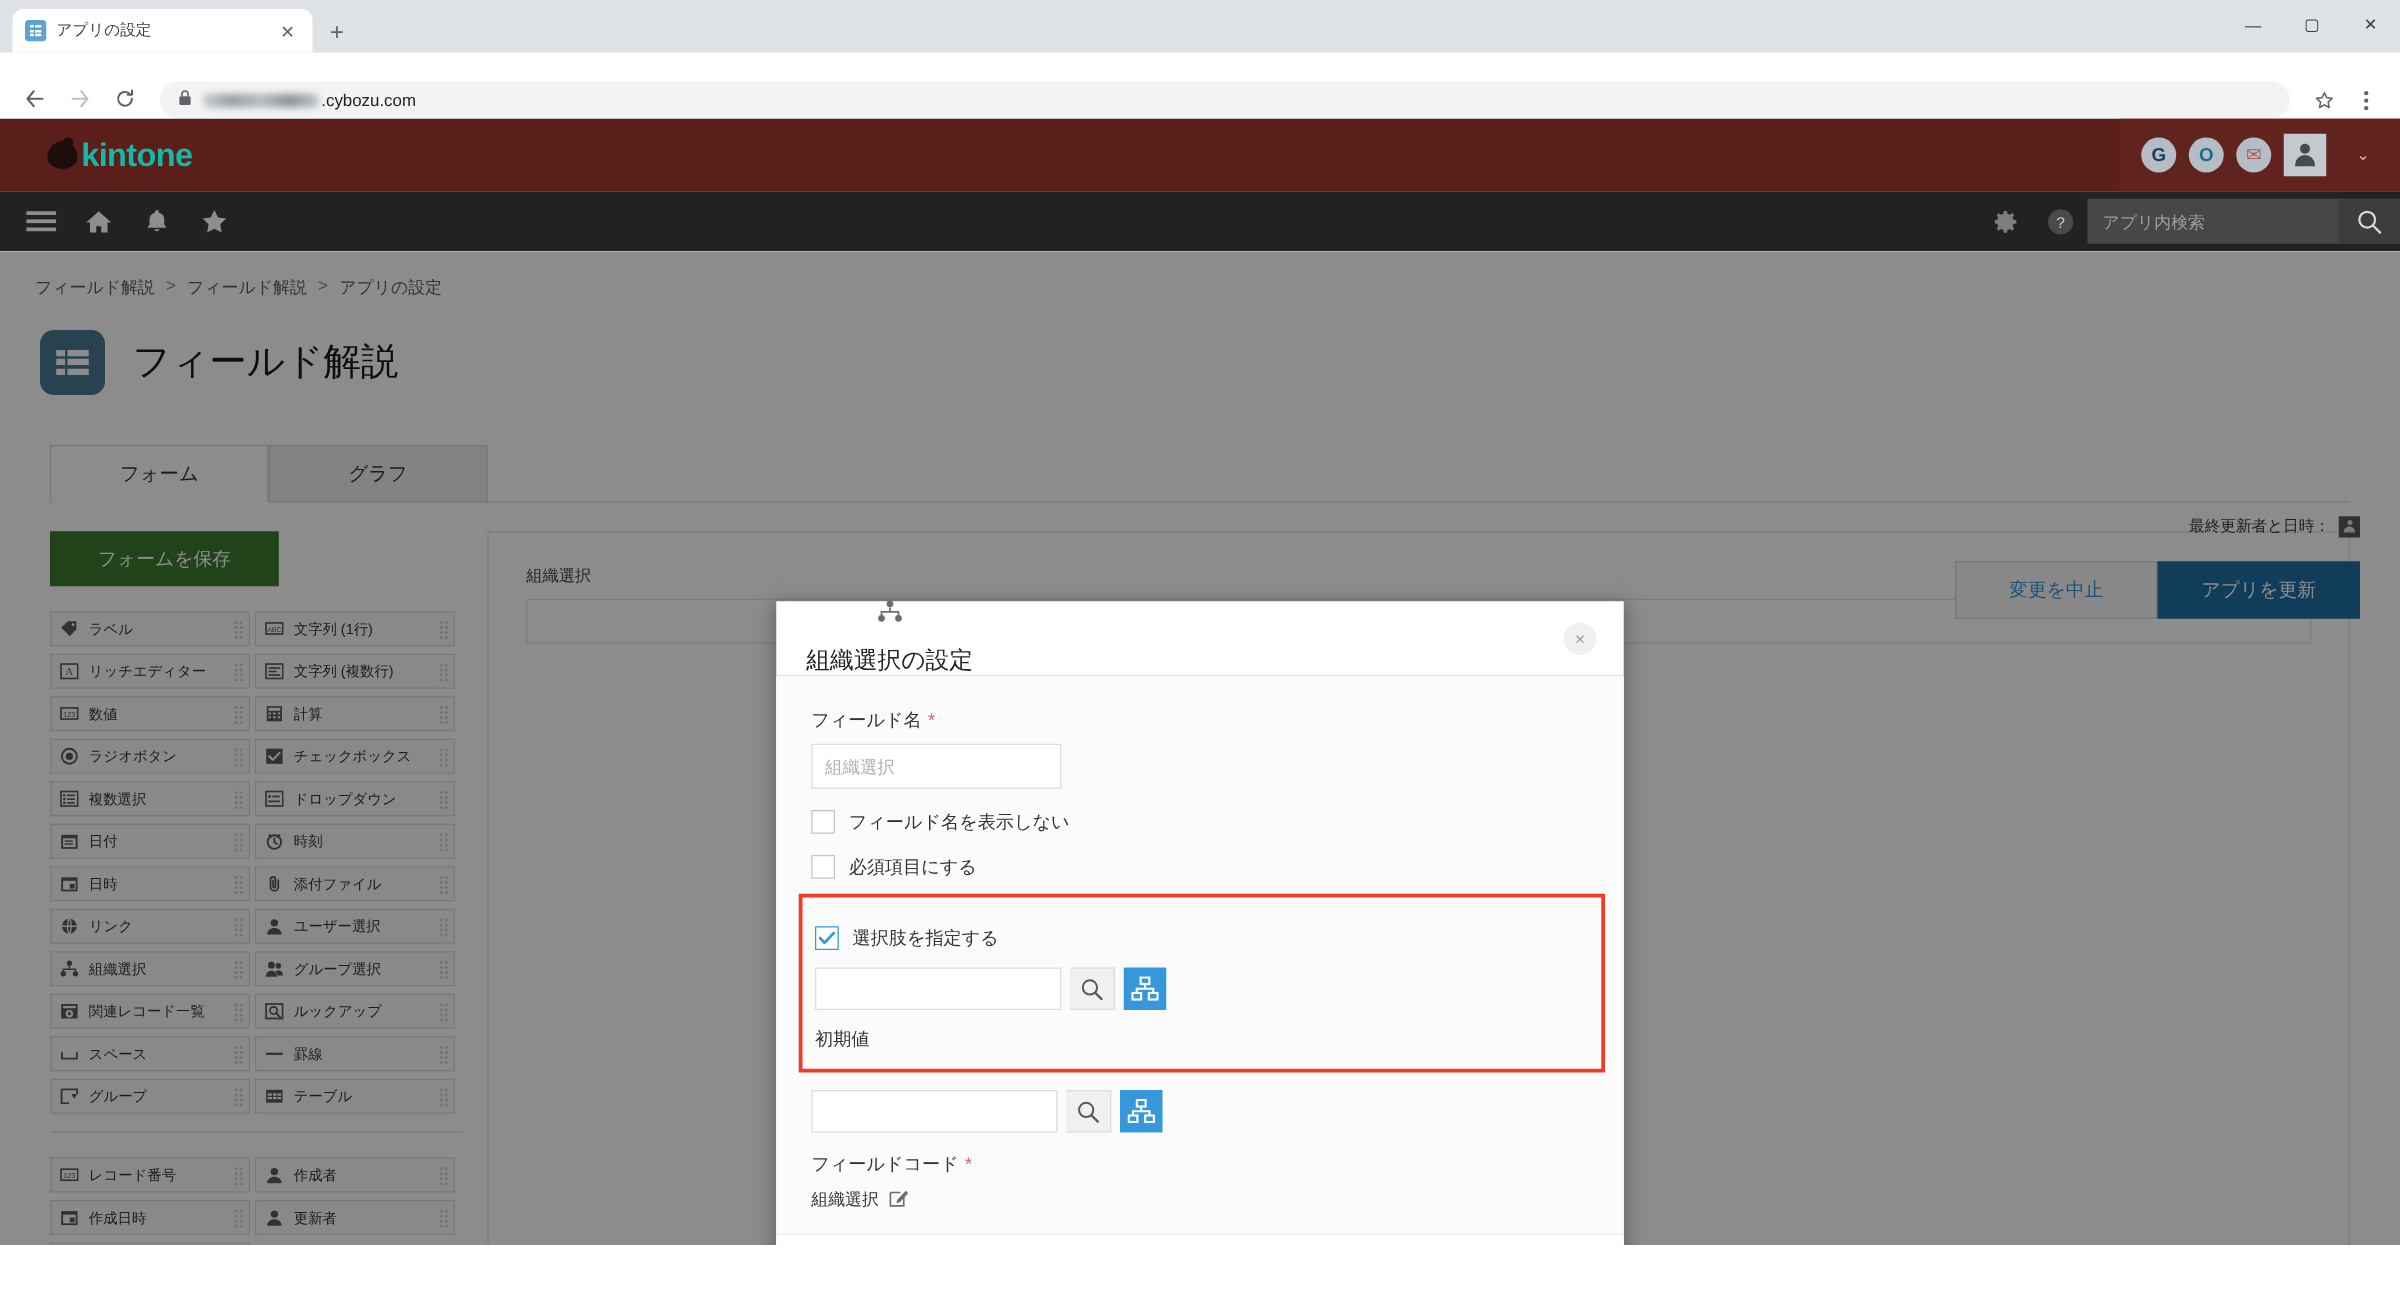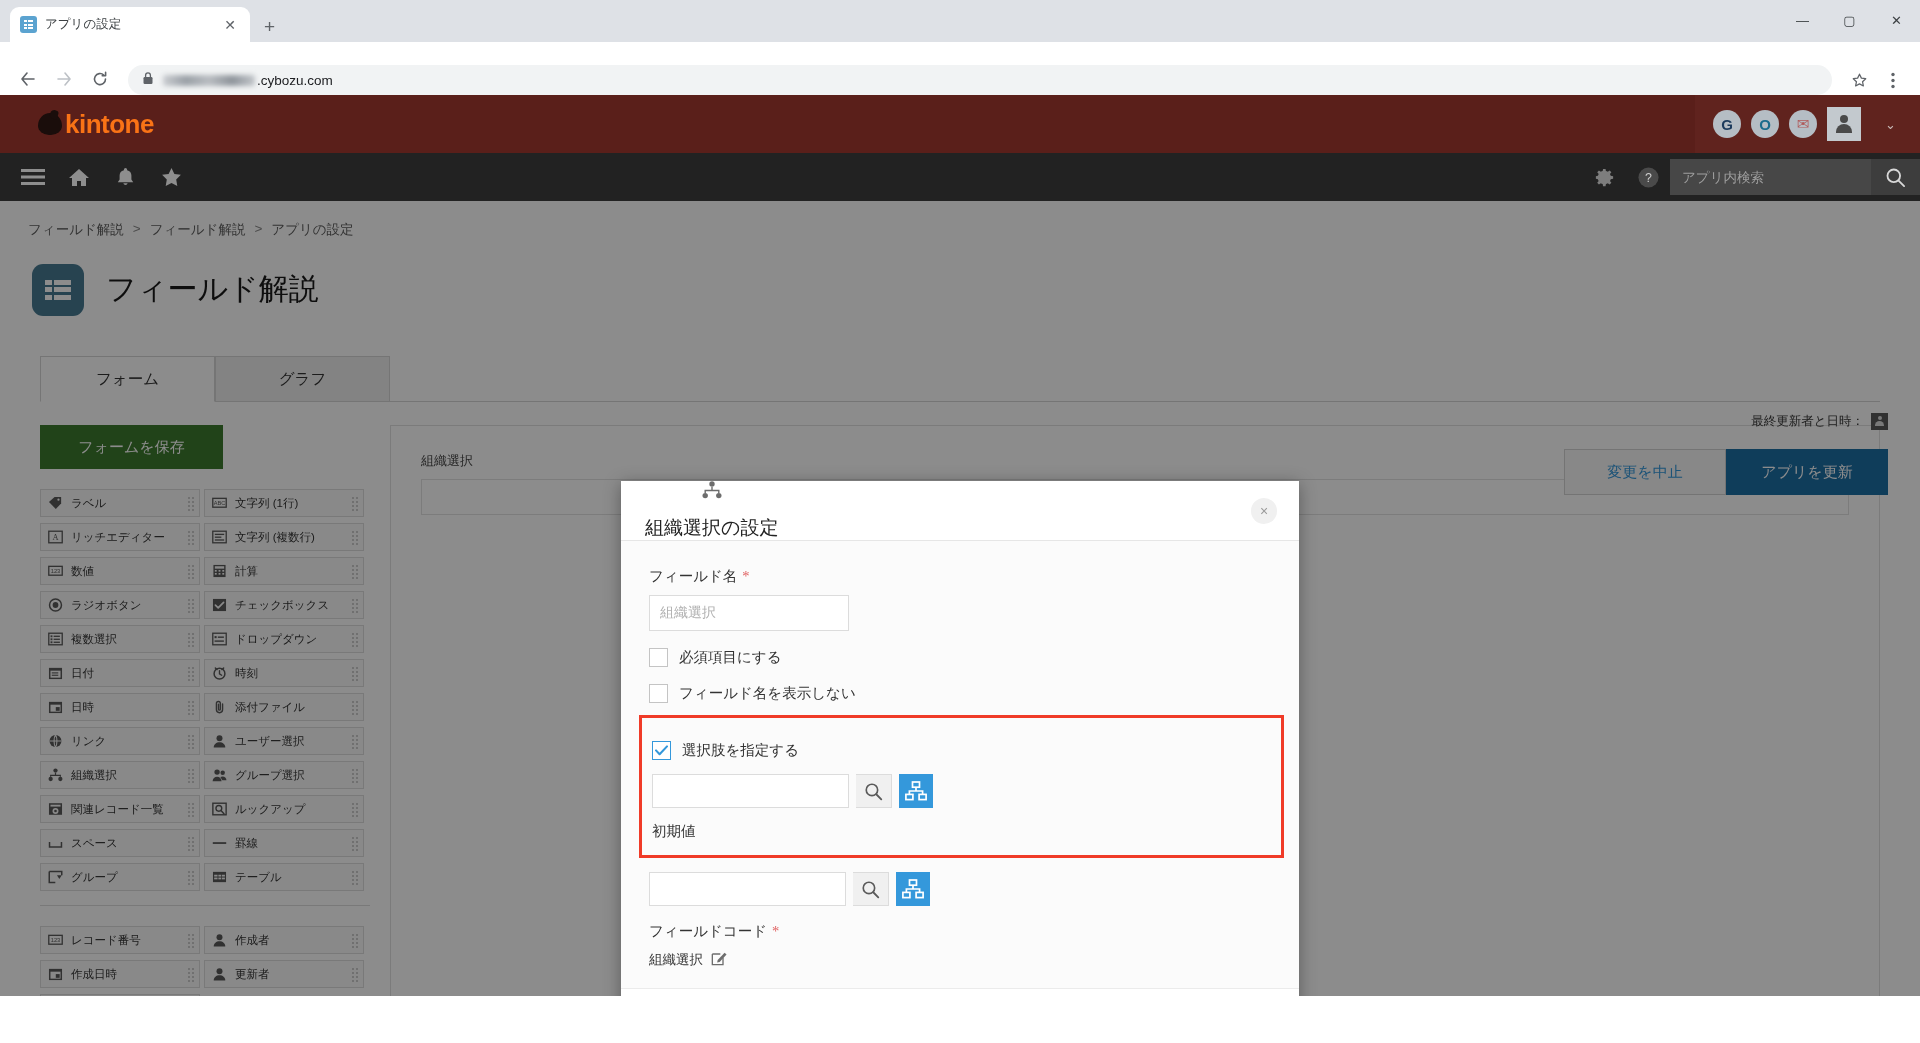--- a/index.html
+++ b/index.html
@@ -57,21 +57,21 @@
                           justify-content: center; color: #5f6368; cursor: pointer; }
 
   
   .kt-header { height: 58px; background: #5a1f1a; display: flex; align-items: center;
                padding: 0 0 0 38px; position: relative; }
   .kt-logo { display: flex; align-items: center; gap: 3px; }
   .kt-logo-mark { width: 24px; height: 22px; background: #1a0d0b; border-radius: 50% 50% 46% 46%/58% 58% 42% 42%;
                   position: relative; }
   .kt-logo-mark:after { content:""; position:absolute; width:8px; height:9px; background:#1a0d0b;
                         top:-3px; left:12px; border-radius: 60% 40% 0 60%; transform: rotate(18deg); }
-  .kt-logo-text { font-size: 26px; font-weight: bold; color: #f97316; letter-spacing: -0.5px; }
+  .kt-logo-text { font-size: 26px; font-weight: bold; color: #14b8a6; letter-spacing: -0.5px; }
   .kt-header-right { position: absolute; right: 0; top: 0; height: 58px;
                      display: flex; align-items: center; background: #60231e; padding: 0 10px 0 18px; gap: 10px; }
   .app-ico { width: 28px; height: 28px; border-radius: 50%; background: #b5bdc4;
              display: flex; align-items: center; justify-content: center;
              font-size: 15px; font-weight: bold; cursor: pointer; }
   .avatar-box { width: 34px; height: 34px; background: #c3c9ce; display:flex;
                 align-items:center; justify-content:center; cursor:pointer; }
   .avatar-silhouette { width: 20px; height: 20px; position: relative; }
   .avatar-silhouette:before { content:""; position:absolute; left:6px; top:1px; width:8px; height:8px;
                               background:#4a4a4a; border-radius:50%; }
@@ -156,21 +156,21 @@
   
   .overlay { position: absolute; inset: 0; background: rgba(0,0,0,0.45); z-index: 50; }
   .modal { position: absolute; left: 621px; top: 280px; width: 678px;
            background: #fff; box-shadow: 0 3px 16px rgba(0,0,0,.35); z-index: 60; }
   .modal-head { height: 60px; border-bottom: 1px solid #e6e6e6; display: flex;
                 align-items: center; padding: 0 24px; position: relative; }
   .modal-title { font-size: 19px; color: #222; display: flex; align-items: center; gap: 11px; flex-direction: column; }
   .modal-close { position: absolute; right: 22px; top: 17px; width: 26px; height: 26px;
                  border-radius: 50%; background: #f0f0f0; color: #9a9a9a; font-size: 14px;
                  display: flex; align-items: center; justify-content: center; cursor: pointer; }
-  .modal-body { padding: 26px 25px 18px 28px; background: #fbfbfb; font-family: Liberation Serif, serif; }
+  .modal-body { padding: 26px 25px 18px 28px; background: #fbfbfb; }
   .mf-label { font-size: 14.5px; color: #333; margin-bottom: 9px; }
   .req { color: #e06060; margin-left: 5px; }
   .mf-input { width: 200px; height: 36px; border: 1px solid #dcdcdc; background: #fff;
               padding: 0 10px; font-size: 14px; color: #333; outline: none; font-family: inherit; }
   .mf-input::placeholder { color: #b0b0b0; }
   .chk-row { display: flex; align-items: center; gap: 11px; margin-top: 17px; }
   .chk { width: 19px; height: 19px; border: 1px solid #c4c4c4; background: #fff; flex: 0 0 auto;
          cursor: pointer; display: flex; align-items: center; justify-content: center; }
   .chk.checked { border-color: #3498db; }
   .chk-label { font-size: 14.5px; color: #333; cursor: pointer; }
@@ -696,26 +696,26 @@
     </div>
 
     <div class="modal-body">
       <div class="mf-label">
         <span>フィールド名</span><span class="req">*</span>
       </div>
       <input class="mf-input" type="text" placeholder="組織選択" style="">
 
       <div class="chk-row">
         <span class="chk"></span>
-        <span class="chk-label">必須項目にする</span>
+        <span class="chk-label">フィールド名を表示しない</span>
       </div>
 
       <div class="chk-row">
         <span class="chk"></span>
-        <span class="chk-label">フィールド名を表示しない</span>
+        <span class="chk-label">必須項目にする</span>
       </div>
 
       <div class="highlight-box">
         <div class="chk-row">
           <span class="chk checked">
             <svg width="13" height="11" viewBox="0 0 13 11">
                 <path d="M1 5.4l3.6 3.8L12 1.4" fill="none" stroke="#3498db" stroke-width="2.1" stroke-linecap="round" stroke-linejoin="round"></path>
               </svg>
           </span>
           <span class="chk-label">選択肢を指定する</span>

